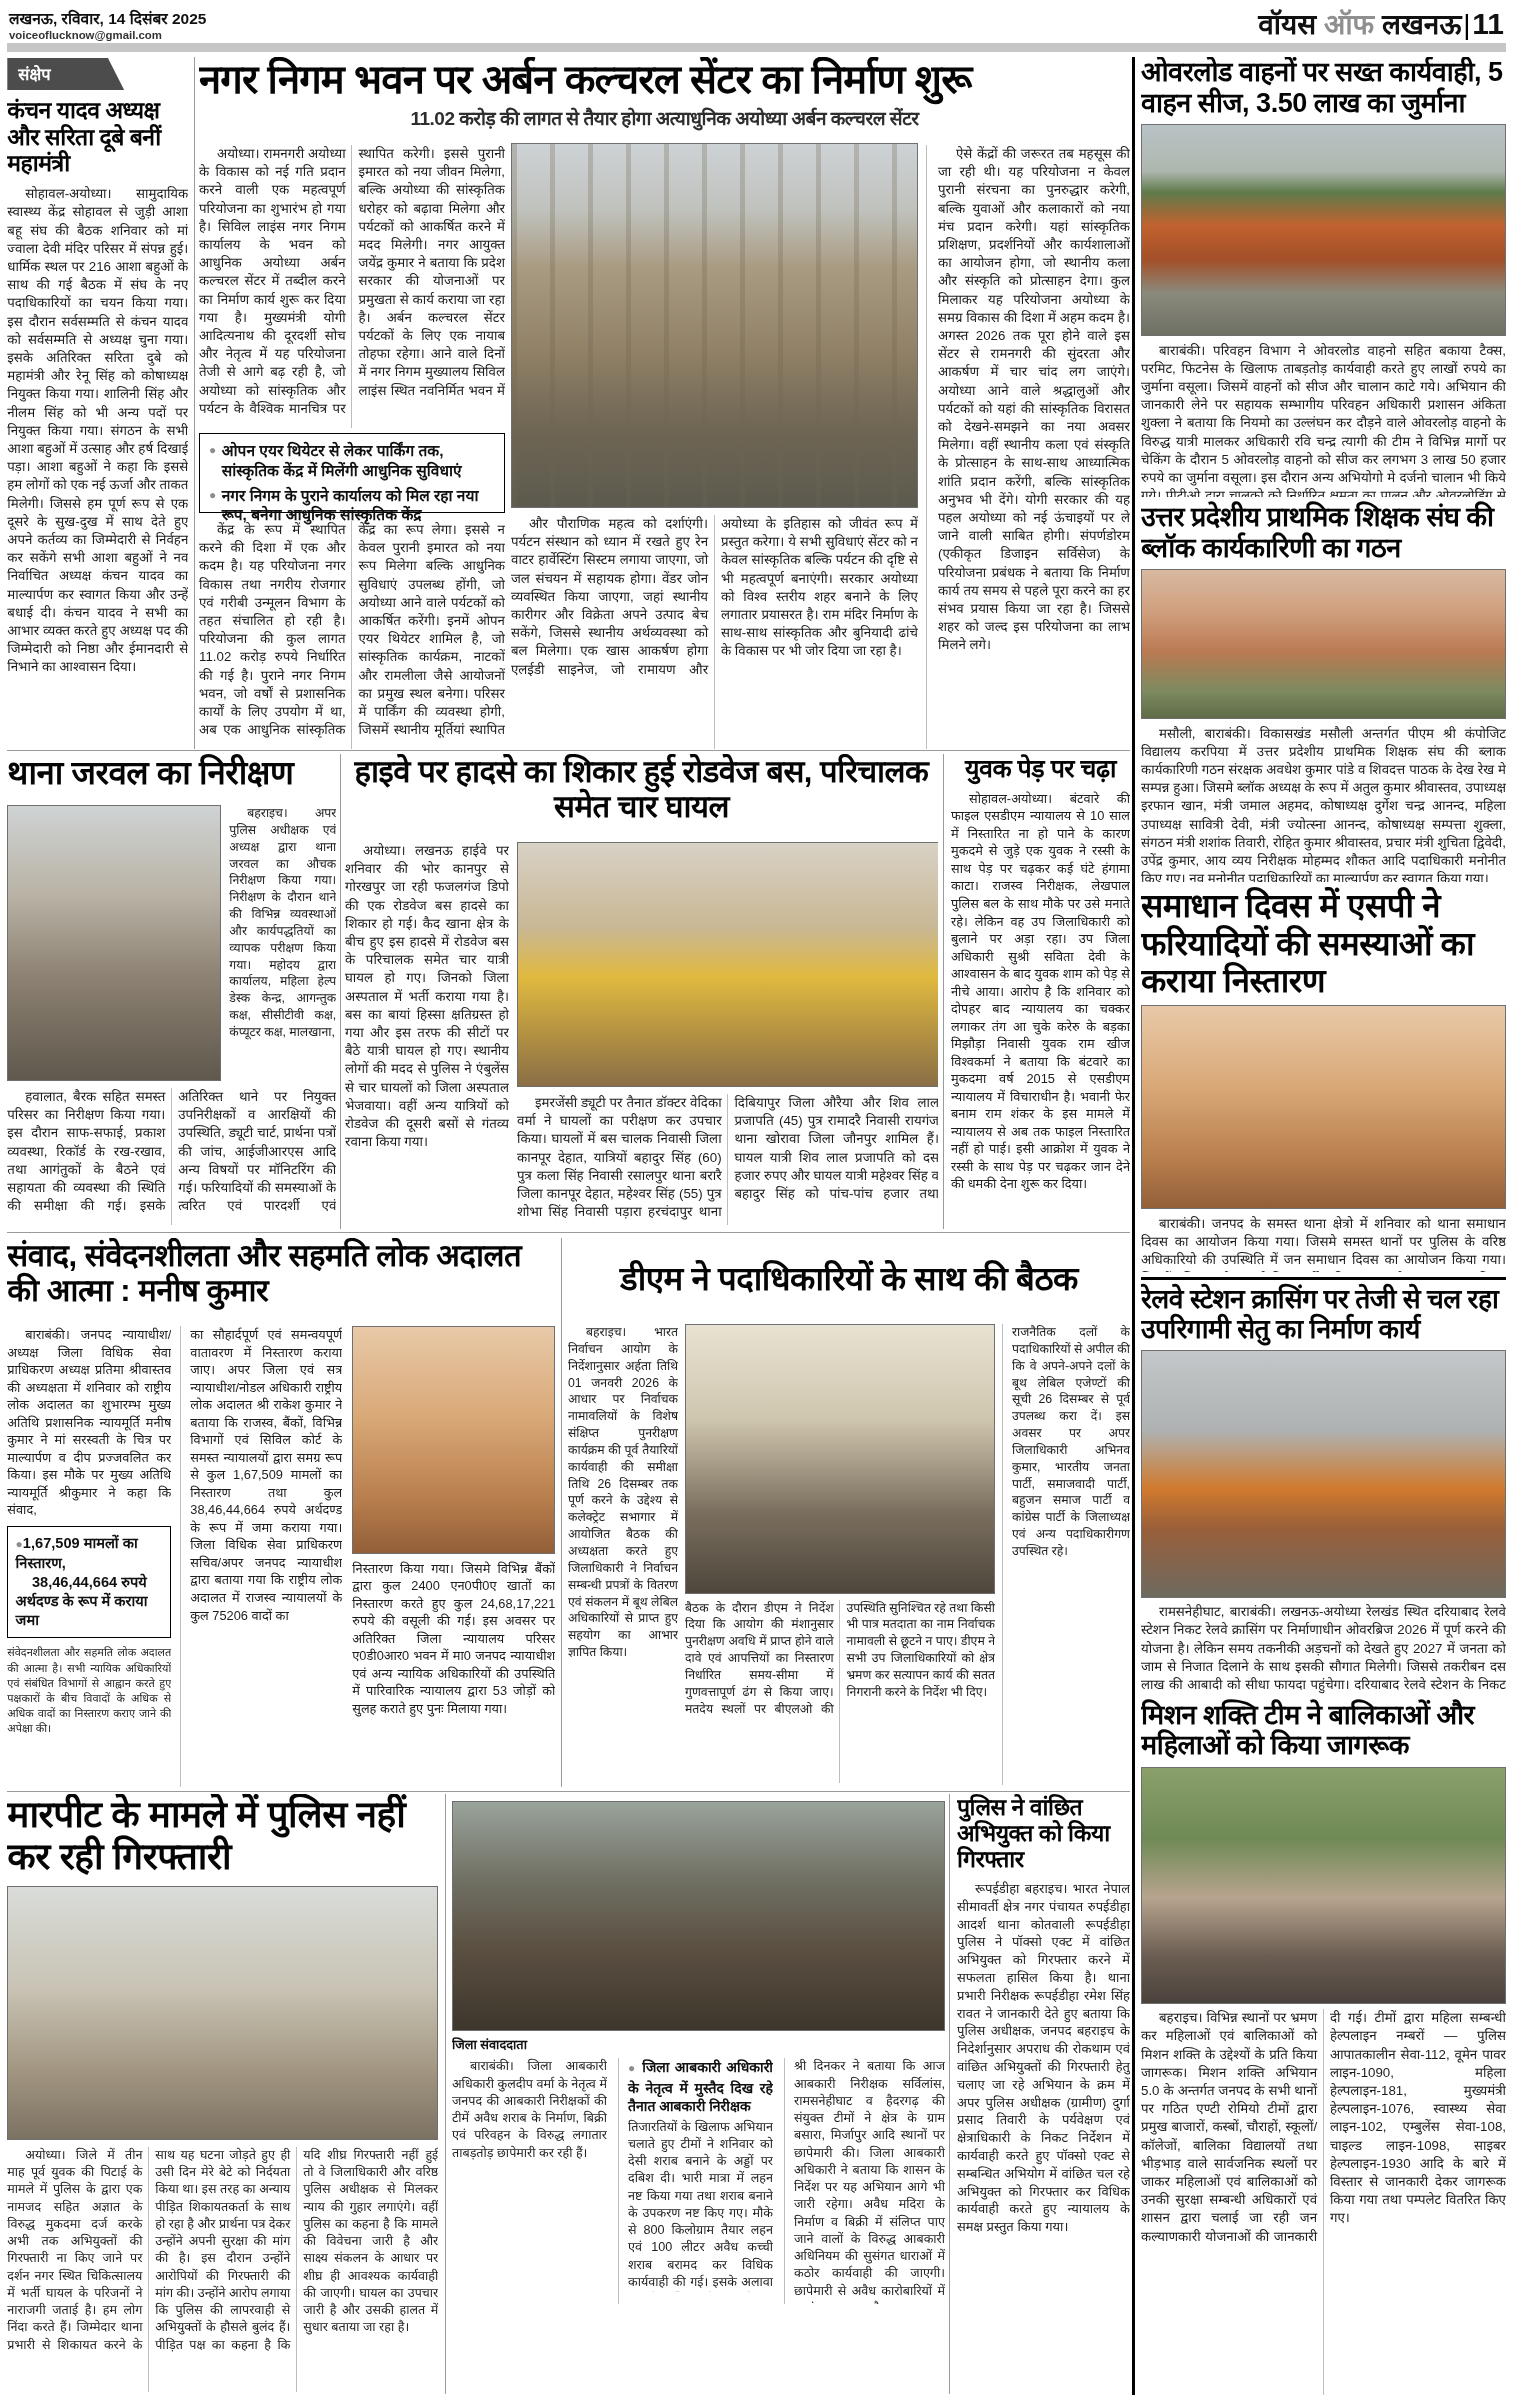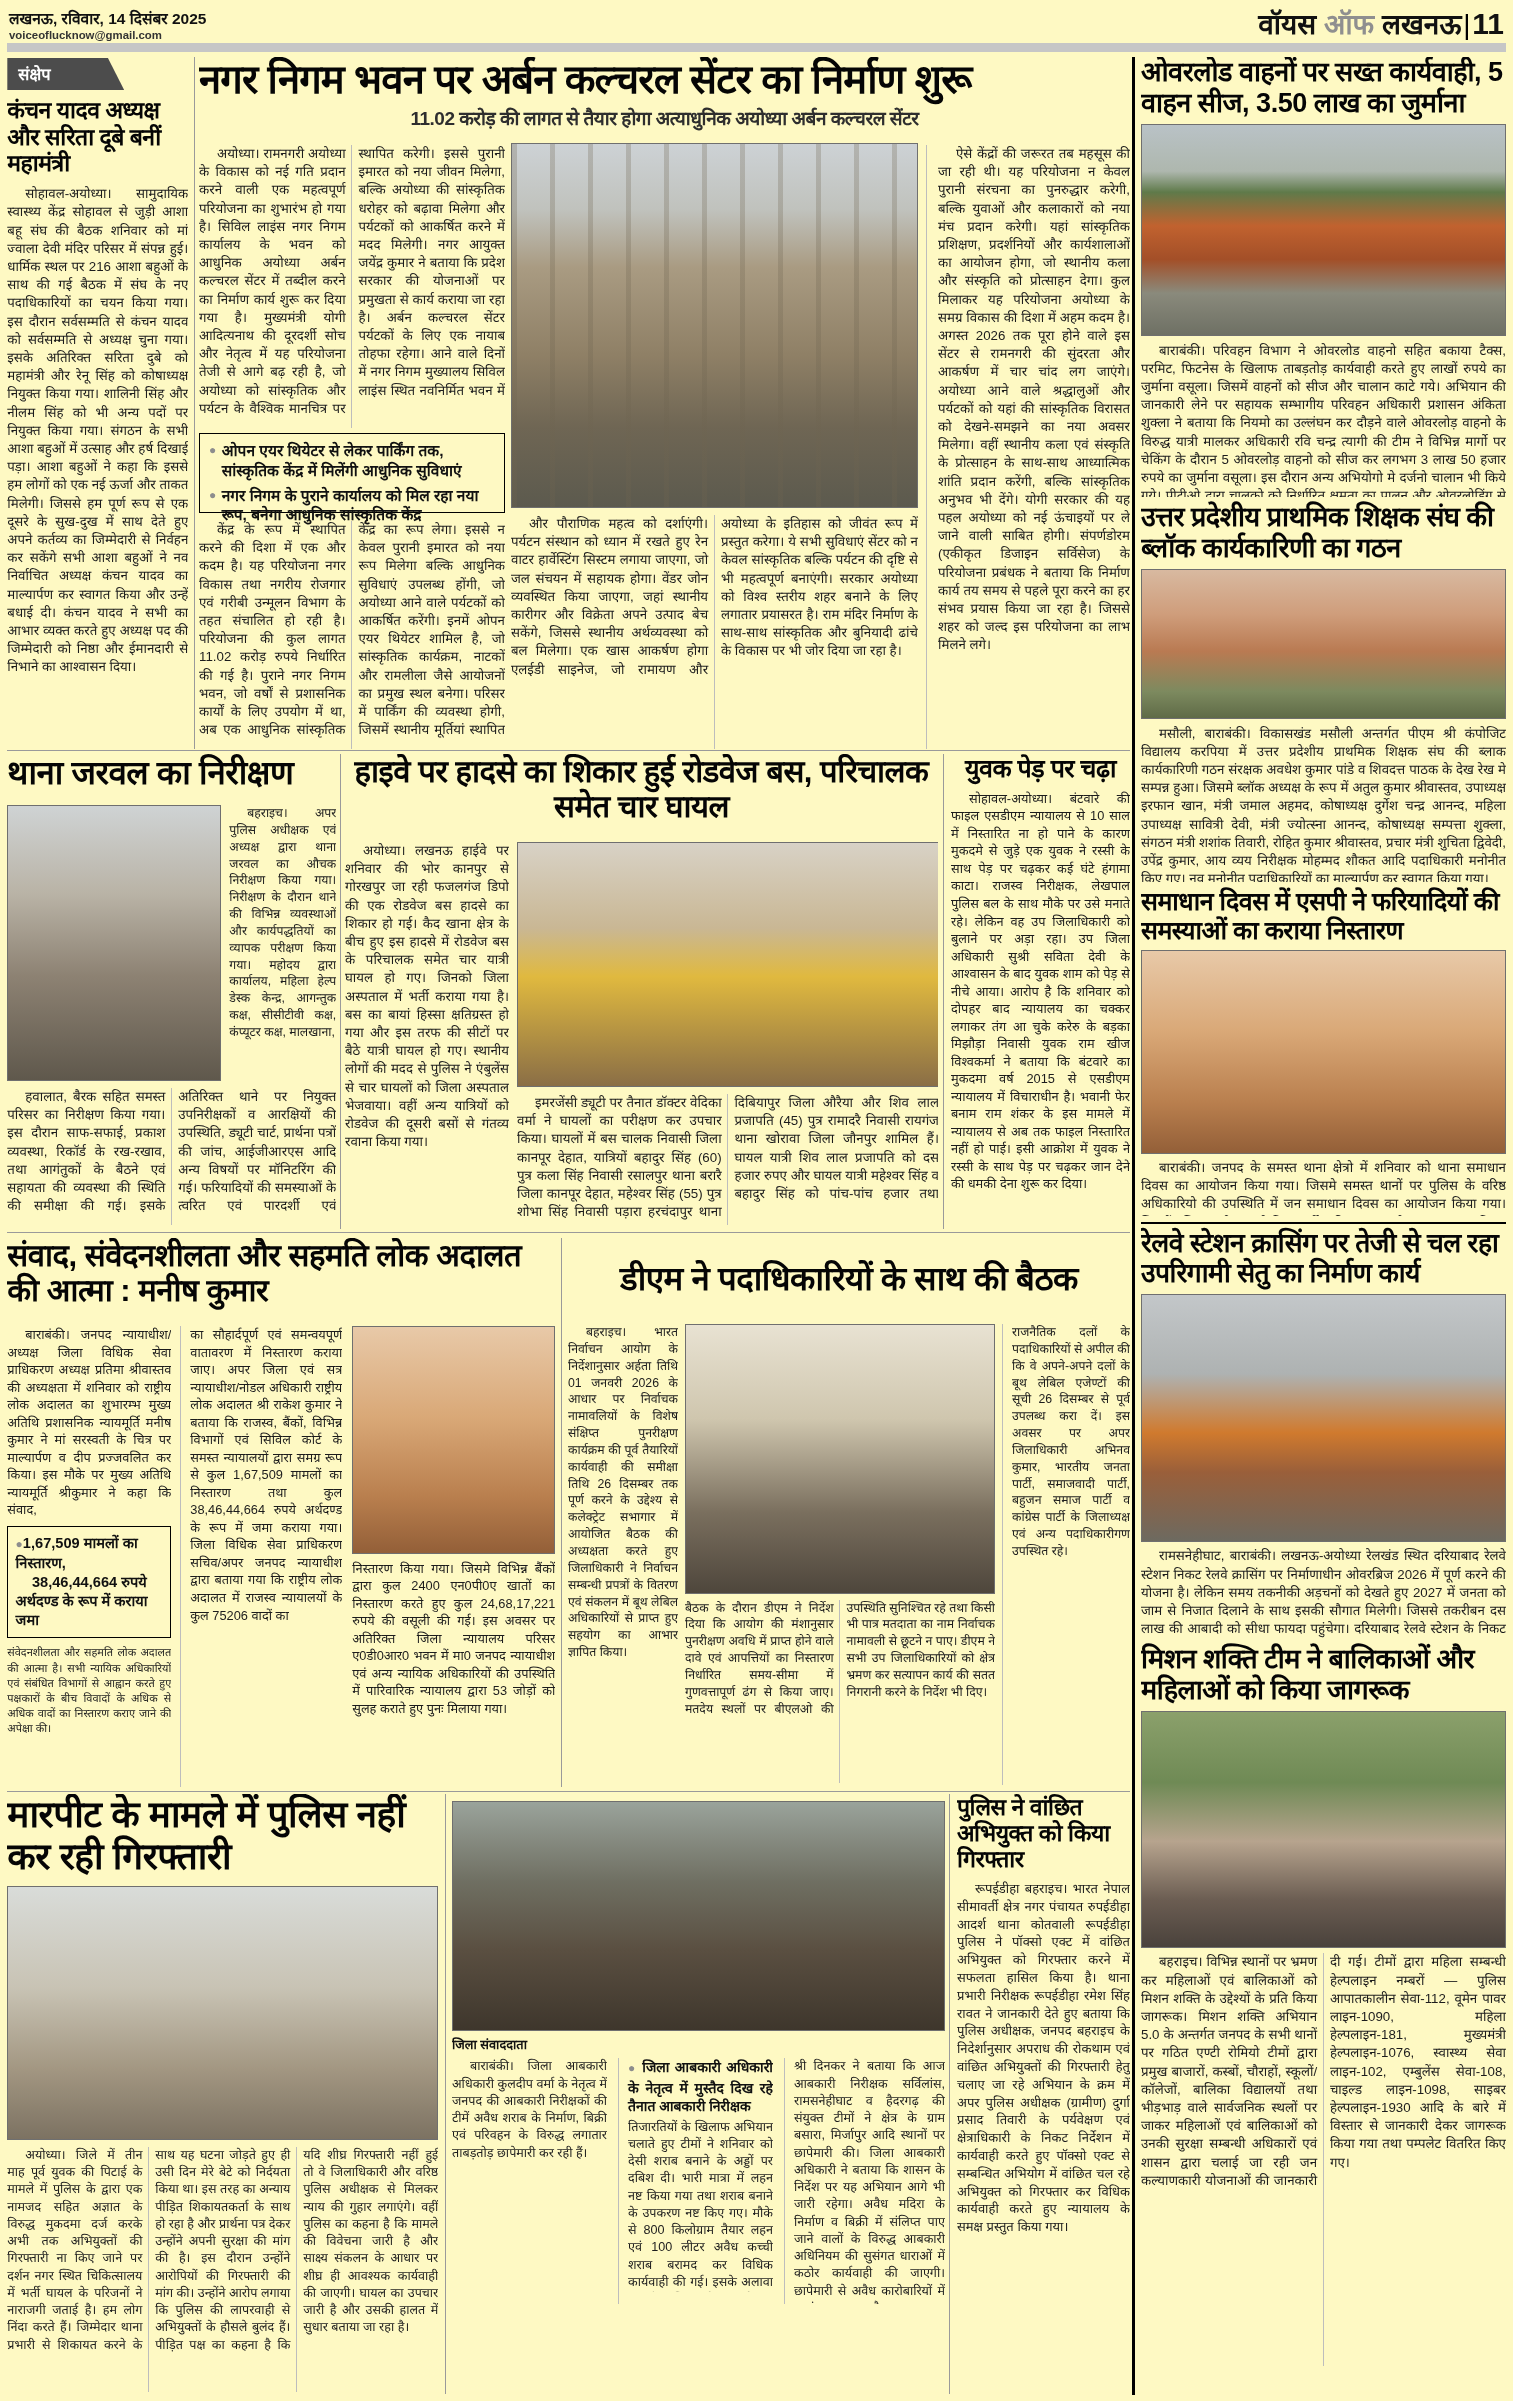--- a/index.html
+++ b/index.html
@@ -1,17 +1,17 @@
 <!DOCTYPE html>
 <html style="font-size:14.6px"><head>
 <meta charset="utf-8">
 <style>
   * { margin:0; padding:0; box-sizing:border-box; }
   html,body { background:#e9e9e9; }
-  #page { position:relative; width:1513px; height:2401px; background:#fef9c3;
+  #page { position:relative; width:1513px; height:2401px; background:#ffffff;
           font-family:"Liberation Sans","DejaVu Sans",sans-serif; color:#111; overflow:hidden; margin:0 auto; }
   .abs { position:absolute; }
   .rule-v { position:absolute; width:0.9px; background:#9a9a9a; }
   .rule-h { position:absolute; height:0.9px; background:#9a9a9a; }
   .rule-black { background:#000; }
   .head { font-weight:bold; color:#050505; line-height:1.14; letter-spacing:-0.5px; }
   .center { text-align:center; }
   .body-text { font-size:13.3px; line-height:1.37; text-align:justify; color:#1c1c1c; overflow:hidden; text-indent:18px; }
   .no-indent { text-indent:0; }
   .cols2 { column-count:2; column-gap:12.8px; column-rule:0.9px solid #bdbdbd; }
@@ -185,21 +185,21 @@
   <div class="abs rightcol-stack" style="left:1141px; top:57px; width:365px; height:2338px; overflow:hidden;">
 
     <div class="head" style="font-size:27px;">ओवरलोड वाहनों पर सख्त कार्यवाही, 5 वाहन सीज, 3.50 लाख का जुर्माना</div>
     <div class="photo ph-trucks" style="width:365px; height:212px;"></div>
     <div class="body-text" style="height:155px;">बाराबंकी। परिवहन विभाग ने ओवरलोड वाहनो सहित बकाया टैक्स, परमिट, फिटनेस के खिलाफ ताबड़तोड़ कार्यवाही करते हुए लाखों रुपये का जुर्माना वसूला। जिसमें वाहनों को सीज और चालान काटे गये। अभियान की जानकारी लेने पर सहायक सम्भागीय परिवहन अधिकारी प्रशासन अंकिता शुक्ला ने बताया कि नियमो का उल्लंघन कर दौड़ने वाले ओवरलोड़ वाहनो के विरुद्ध यात्री मालकर अधिकारी रवि चन्द्र त्यागी की टीम ने विभिन्न मार्गो पर चेकिंग के दौरान 5 ओवरलोड़ वाहनो को सीज कर लगभग 3 लाख 50 हजार रुपये का जुर्माना वसूला। इस दौरान अन्य अभियोगो मे दर्जनो चालान भी किये गये। पीटीओ द्वारा चालको को निर्धारित क्षमता का पालन और ओवरलोडिंग से बचने के लिये जागरूक भी किया गया।</div>
 
     <div class="head" style="font-size:27px; margin-top:5px;">उत्तर प्रदेशीय प्राथमिक शिक्षक संघ की ब्लॉक कार्यकारिणी का गठन</div>
     <div class="photo ph-teachers" style="width:365px; height:150px;"></div>
     <div class="body-text" style="height:157px;">मसौली, बाराबंकी। विकासखंड मसौली अन्तर्गत पीएम श्री कंपोजिट विद्यालय करपिया में उत्तर प्रदेशीय प्राथमिक शिक्षक संघ की ब्लाक कार्यकारिणी गठन संरक्षक अवधेश कुमार पांडे व शिवदत्त पाठक के देख रेख मे सम्पन्न हुआ। जिसमे ब्लॉक अध्यक्ष के रूप में अतुल कुमार श्रीवास्तव, उपाध्यक्ष इरफान खान, मंत्री जमाल अहमद, कोषाध्यक्ष दुर्गेश चन्द्र आनन्द, महिला उपाध्यक्ष सावित्री देवी, मंत्री ज्योत्स्ना आनन्द, कोषाध्यक्ष सम्पत्ता शुक्ला, संगठन मंत्री शशांक तिवारी, रोहित कुमार श्रीवास्तव, प्रचार मंत्री शुचिता द्विवेदी, उपेंद्र कुमार, आय व्यय निरीक्षक मोहम्मद शौकत आदि पदाधिकारी मनोनीत किए गए। नव मनोनीत पदाधिकारियों का माल्यार्पण कर स्वागत किया गया।</div>
 
-    <div class="head" style="font-size:25px;">समाधान दिवस में एसपी ने फरियादियों की समस्याओं का कराया निस्तारण</div>
+    <div class="head" style="font-size:33px;">समाधान दिवस में एसपी ने फरियादियों की समस्याओं का कराया निस्तारण</div>
     <div class="photo ph-samadhan" style="width:365px; height:204px;"></div>
     <div class="body-text" style="height:57px;">बाराबंकी। जनपद के समस्त थाना क्षेत्रो में शनिवार को थाना समाधान दिवस का आयोजन किया गया। जिसमे समस्त थानों पर पुलिस के वरिष्ठ अधिकारियो की उपस्थिति में जन समाधान दिवस का आयोजन किया गया। जिसमें पुलिस अधीक्षक श्री विजयवर्गीय की अध्यक्षता मे थाना समाधान दिवस का आयोजन किया गया। जिसमे पुलिस अधीक्षक ने आये हुये फरियादियो की समस्याओ को सुना। तथा गुणवत्तापूर्ण निस्तारण हेतु सम्बन्धित को निर्देशित किया।</div>
 
     <div style="height:2.7px; background:#000; margin:3.7px 0;"></div>
 
     <div class="head" style="font-size:26.5px;">रेलवे स्टेशन क्रासिंग पर तेजी से चल रहा उपरिगामी सेतु का निर्माण कार्य</div>
     <div class="photo ph-railway" style="width:365px; height:248px;"></div>
     <div class="body-text" style="height:91px;">रामसनेहीघाट, बाराबंकी। लखनऊ-अयोध्या रेलखंड स्थित दरियाबाद रेलवे स्टेशन निकट रेलवे क्रासिंग पर निर्माणाधीन ओवरब्रिज 2026 में पूर्ण करने की योजना है। लेकिन समय तकनीकी अड़चनों को देखते हुए 2027 में जनता को जाम से निजात दिलाने के साथ इसकी सौगात मिलेगी। जिससे तकरीबन दस लाख की आबादी को सीधा फायदा पहुंचेगा। दरियाबाद रेलवे स्टेशन के निकट रेल सम्पार संख्या 156 ए पर उपरिगामी सेतु लगभग 900 मीटर लंबा और 44 करोड़ की लागत से निर्मित हो रहा है। राज्य सेतु निगम जे0ई मनीष सिंह ने बताया की ओवर ब्रिज में लगभग 45 प्रतिशत कार्य पूरा हो चुका है। 2027 के शुरूवाती माह तक ओवर ब्रिज का निर्माण कार्य पूरा कर दिया जाएगा।</div>
 
     <div class="head" style="font-size:27px;">मिशन शक्ति टीम ने बालिकाओं और महिलाओं को किया जागरूक</div>

